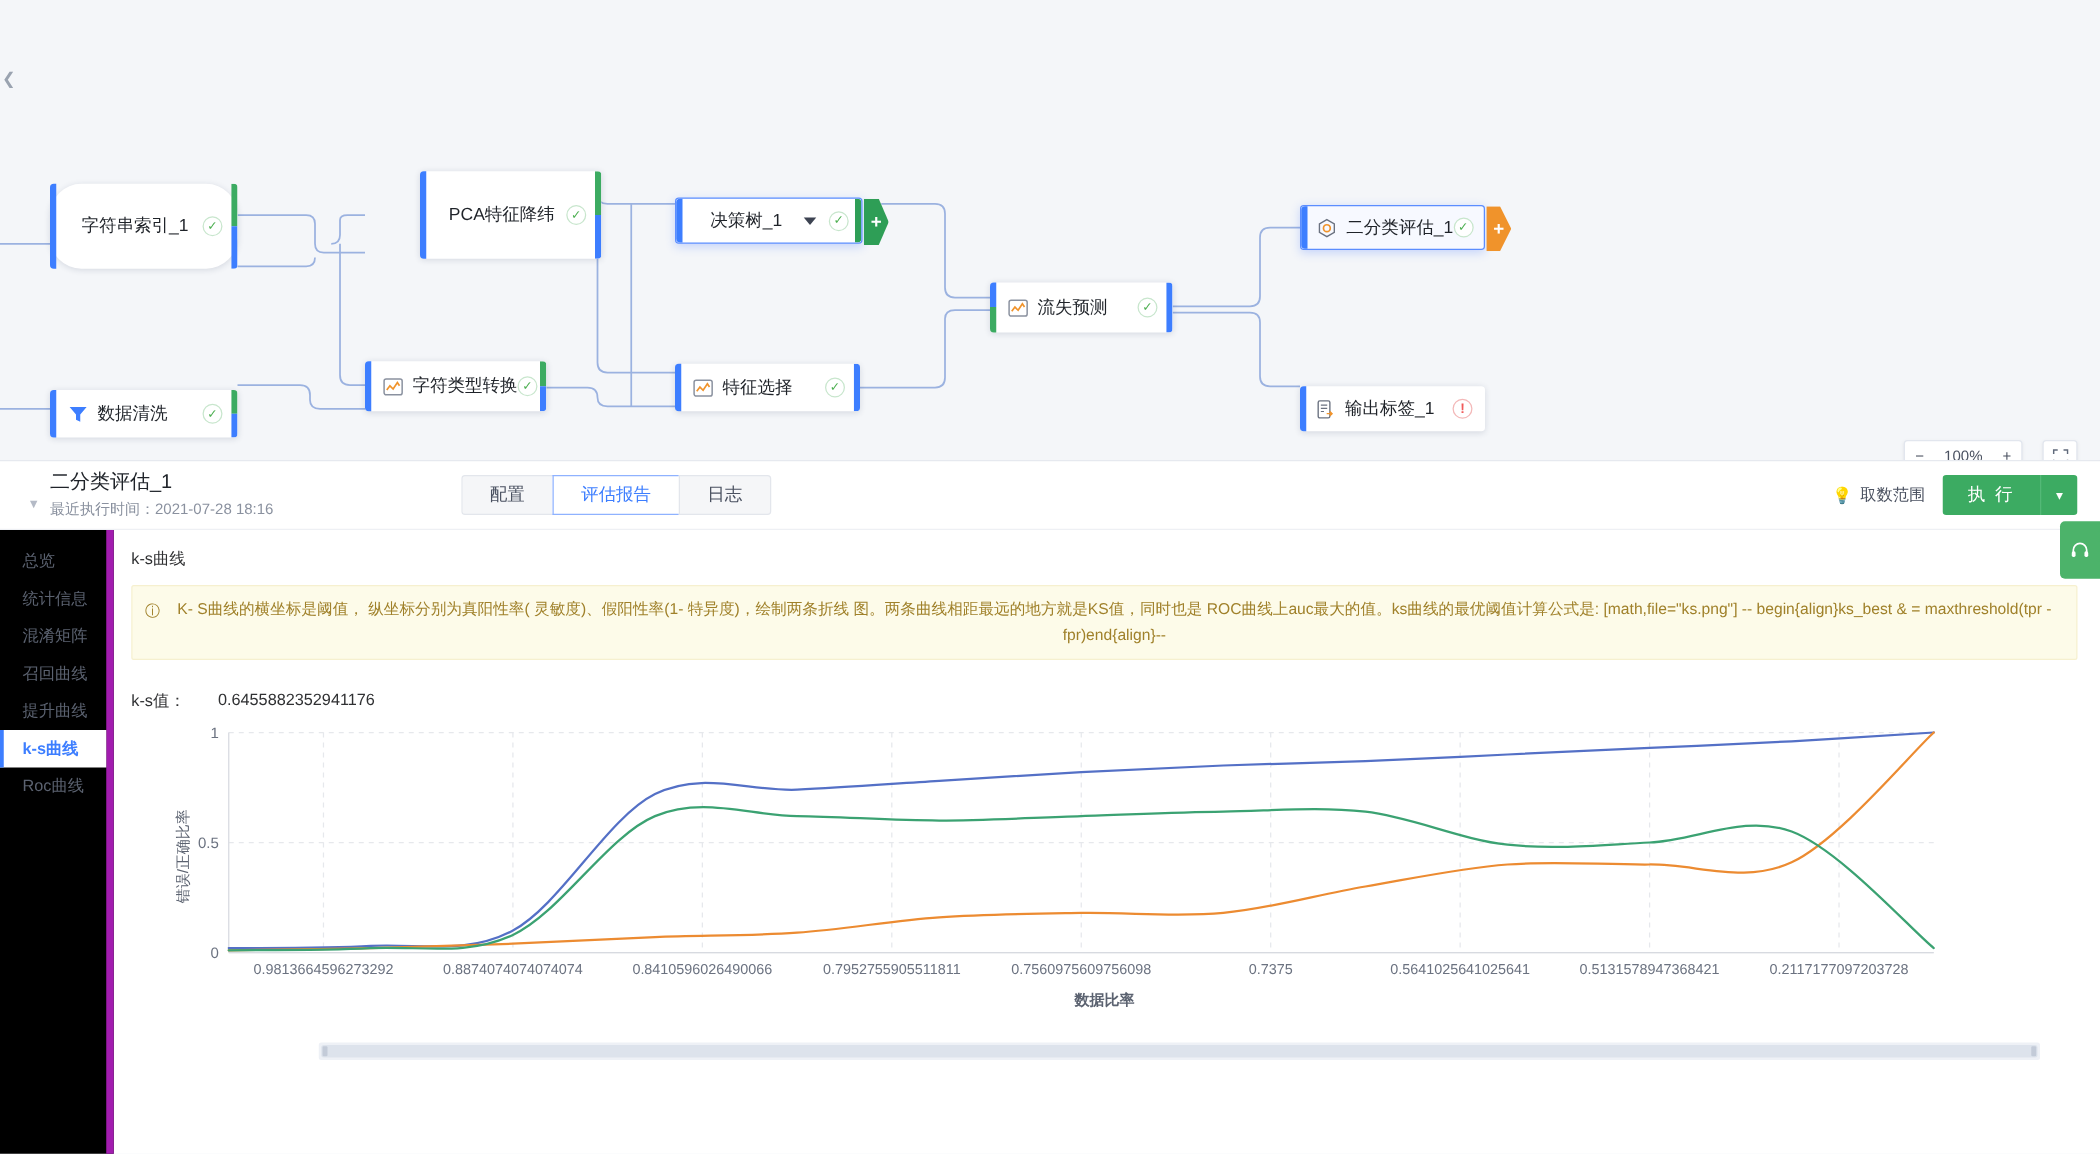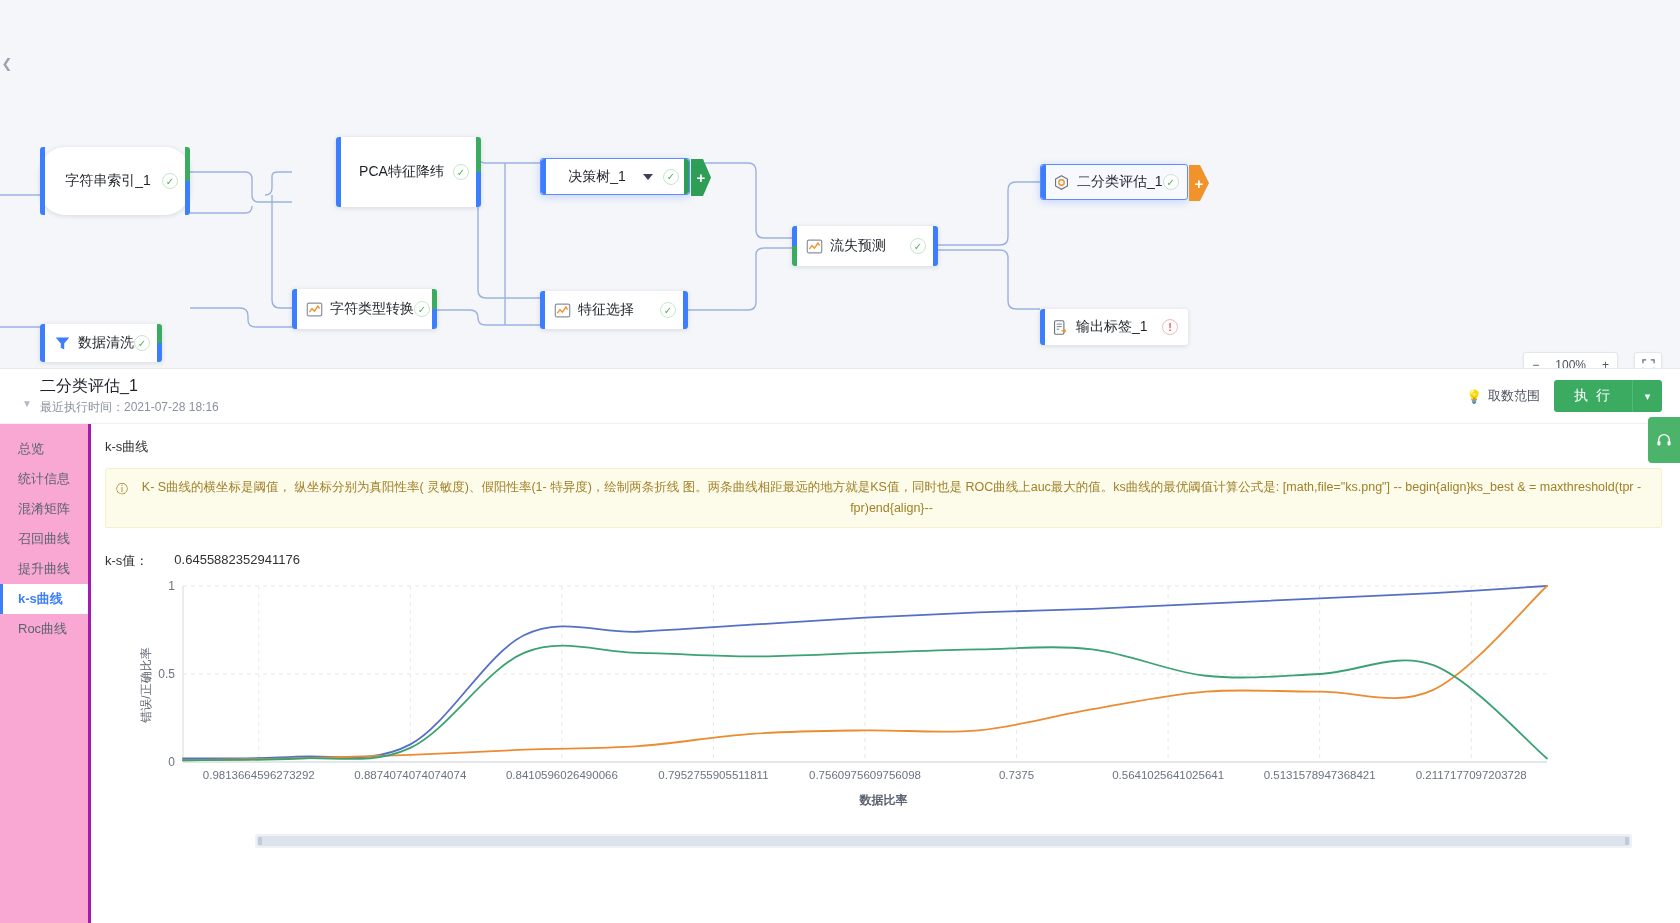--- a/index.html
+++ b/index.html
@@ -127,22 +127,22 @@
   }
   .headset {
     position: absolute; right: 0; top: 48px; width: 32px; height: 46px;
     background: #4cb36a; border-radius: 4px 0 0 4px;
     display: flex; align-items: center; justify-content: center; color: #fff;
   }
 
   
   .panel-body { display: flex; height: 500px; }
   .side {
-    width: 91px; flex: 0 0 91px; background: #f9a8d4;
-    border-right: 3px solid #a21caf; padding-top: 10px;
+    width: 91px; flex: 0 0 91px; background: #000000;
+    border-right: 6px solid #a21caf; padding-top: 10px;
   }
   .side-item {
     height: 30px; display: flex; align-items: center; padding-left: 18px;
     font-size: 13px; color: #5b6270; position: relative;
   }
   .side-item.active { color: #3d7eff; font-weight: bold; background: #fff; }
   .side-item.active::before {
     content: ""; position: absolute; left: 0; top: 0; bottom: 0; width: 3px;
     background: #3d7eff;
   }
@@ -243,21 +243,21 @@
       <span class="port-l"></span>
       <span class="node-label">决策树_1</span>
       <span style="margin:0 10px 0 4px;width:0;height:0;border-left:5px solid transparent;border-right:5px solid transparent;border-top:6px solid #3d4352;"></span>
       <span class="status-ok">✓</span>
       <span class="port-split">
           <i style="background:#2e9e56"></i>
         </span>
       <span class="plus-tag" style="left:150px;top:0;height:37px;background:#2e9e56;clip-path:polygon(0 0,60% 0,100% 50%,60% 100%,0 100%);">+</span>
     </div>
 
-    <div class="node has-icon" style="left:40px;top:324px;width:122px;height:38px;padding:0 12px 0 14px;">
+    <div class="node has-icon" style="left:40px;top:312px;width:150px;height:38px;padding:0 12px 0 14px;">
       <span class="port-l"></span>
       <svg class="node-icon" viewBox="0 0 20 20">
         <path d="M2 3h16l-6 7v7l-4-2v-5z" fill="#3d7eff"></path>
       </svg>
       <span class="node-label">数据清洗</span>
       <span class="status-ok">✓</span>
       <span class="port-split">
         <i style="background:#3cab62"></i>
           <i style="background:#3d7eff"></i>
       </span>
@@ -341,20 +341,25 @@
 
   <div class="panel">
 
     <div class="panel-head">
       <div class="collapse-caret">▼</div>
       <div class="head-titles">
         <div class="head-title">二分类评估_1</div>
         <div class="head-sub">最近执行时间：2021-07-28 18:16</div>
       </div>
 
+      <div class="tabs">
+        <div class="tab">配置</div>
+        <div class="tab active">评估报告</div>
+        <div class="tab">日志</div>
+      </div>
 
       <div class="head-right">
         <div class="range-btn">
           <span class="bulb">💡</span>
           <span>取数范围</span>
         </div>
         <div class="run-group">
           <div class="run-btn">执 行</div>
           <div class="run-caret">▾</div>
         </div>

